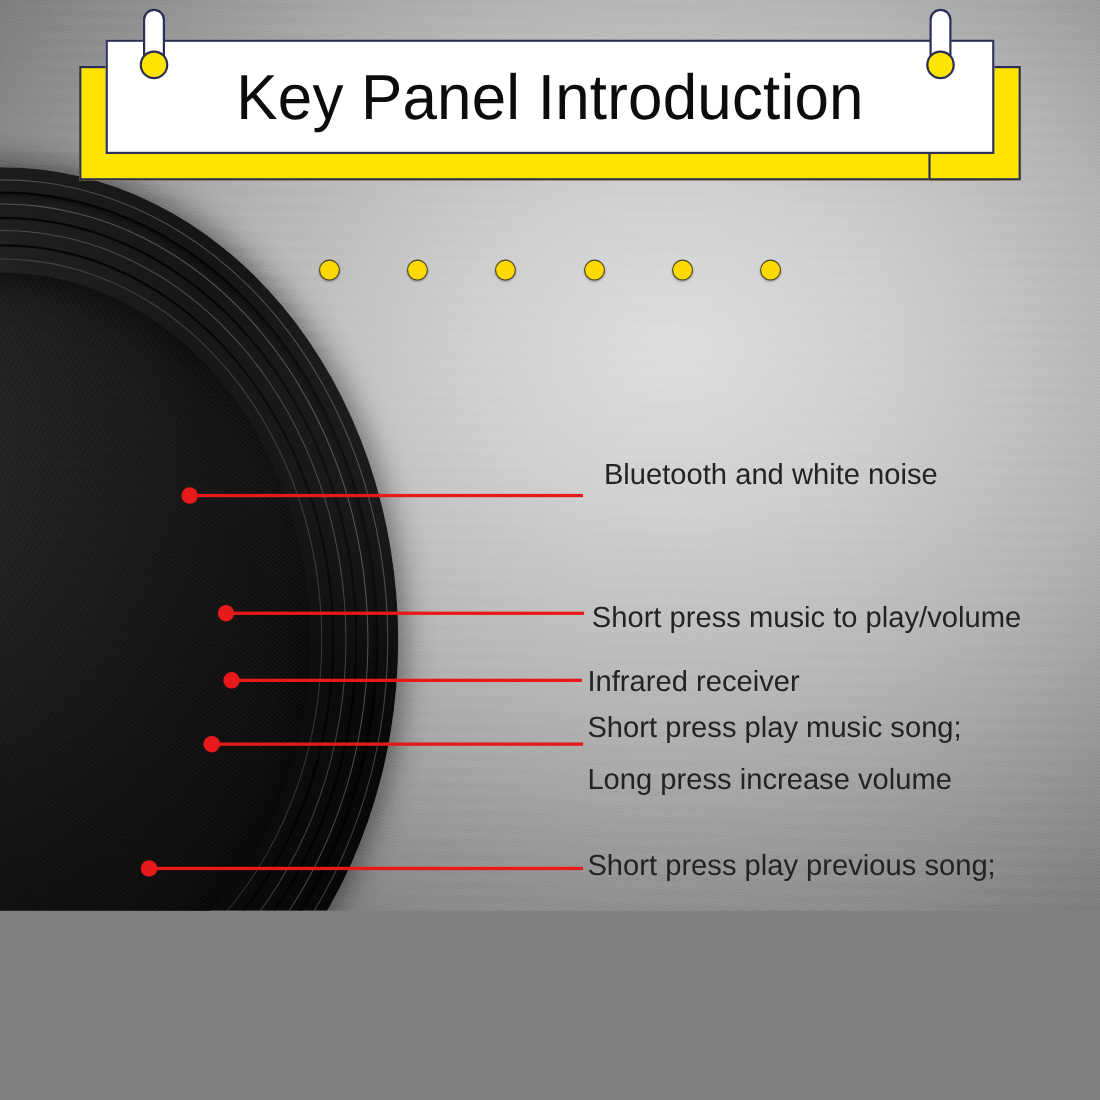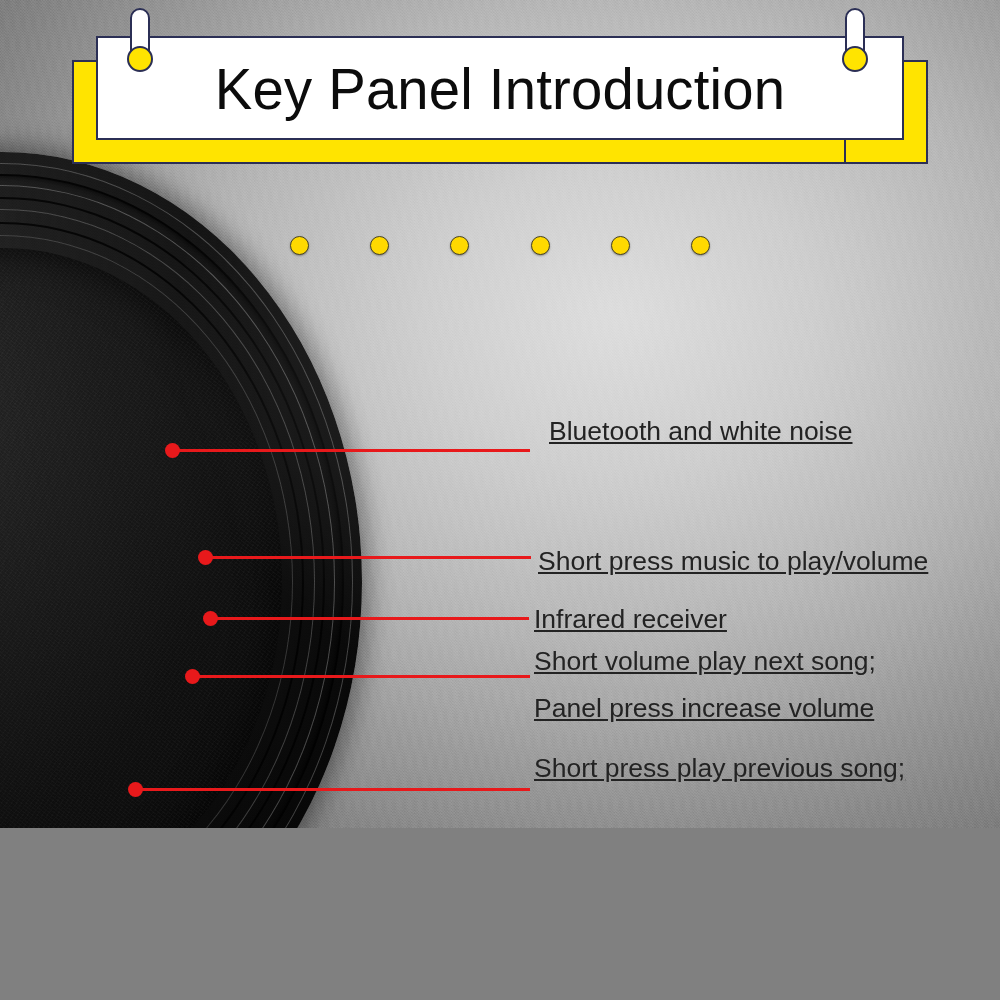--- a/index.html
+++ b/index.html
@@ -201,21 +201,21 @@
   }
   .callout-text {
     position: absolute;
     color: #232323;
     font-size: 26.5px;
     line-height: 47px;
     font-family: "Liberation Sans", sans-serif;
     white-space: nowrap;
     z-index: 8;
   }
-  .callout-text div { white-space: nowrap; text-decoration: underline; }
+  .callout-text div { white-space: nowrap; }
 </style>
 </head>
 <body>
 
 <div id="page">
 
   <div id="speaker">
     <div class="ring" id="rim-outer"></div>
     <div class="ring" id="rim-groove-1"></div>
     <div class="ring" id="rim-groove-2"></div>
@@ -271,23 +271,23 @@
 
   <span class="callout-dot" style="left:203px; top:611px;"></span>
   <span class="callout-line" style="left:216px; top:617px; width:313px;"></span>
   <div class="callout-text" style="left:534px; top:596px;text-align:center;">
     <div>Infrared receiver</div>
   </div>
 
   <span class="callout-dot" style="left:185px; top:669px;"></span>
   <span class="callout-line" style="left:198px; top:675px; width:332px;"></span>
   <div class="callout-text" style="left:534px; top:638px;">
-    <div>Short volume play next song;</div>
-    <div>Panel press increase volume</div>
+    <div>Short press play music song;</div>
+    <div>Long press increase volume</div>
   </div>
 
   <span class="callout-dot" style="left:128px; top:782px;"></span>
   <span class="callout-line" style="left:141px; top:788px; width:389px;"></span>
-  <div class="callout-text" style="left:534px; top:745px;">
+  <div class="callout-text" style="left:534px; top:763px;">
     <div>Short press play previous song;</div>
   </div>
 
 </div>
 
 </body></html>

